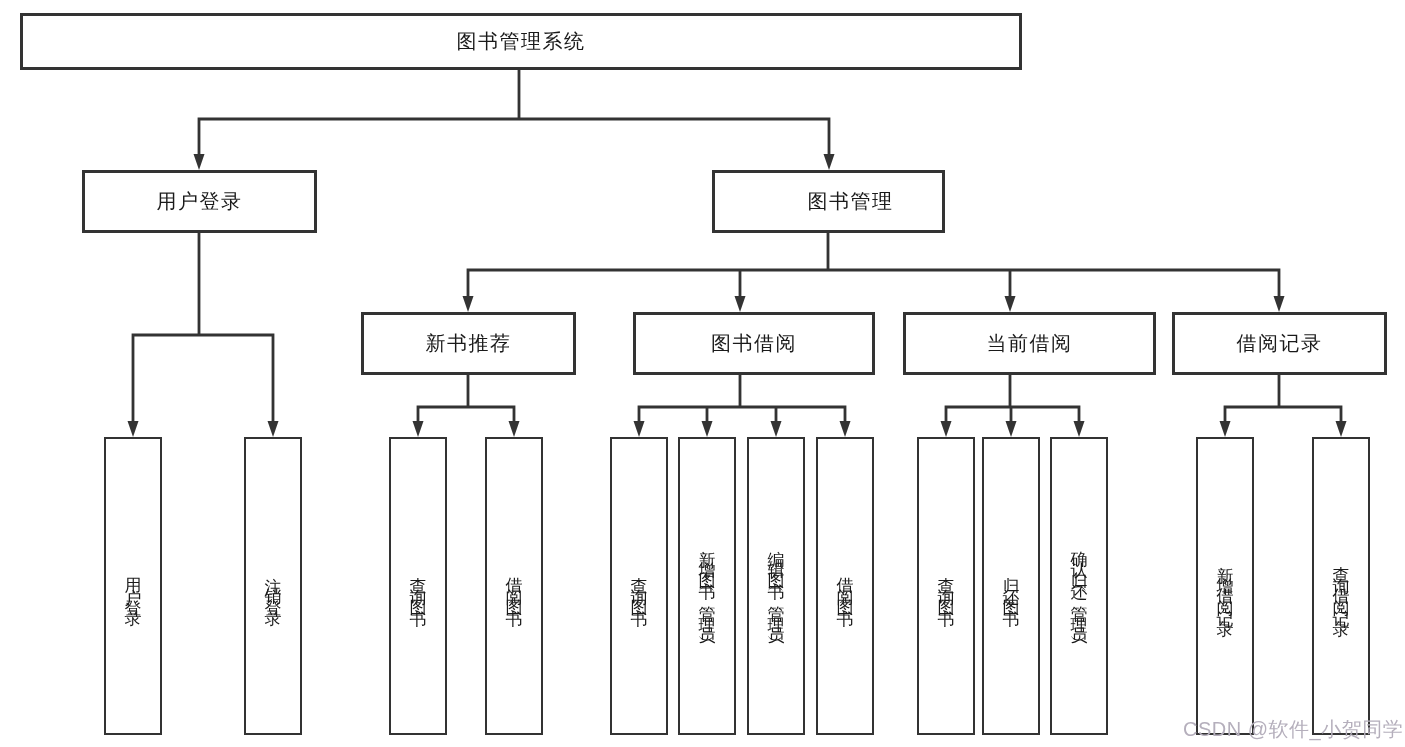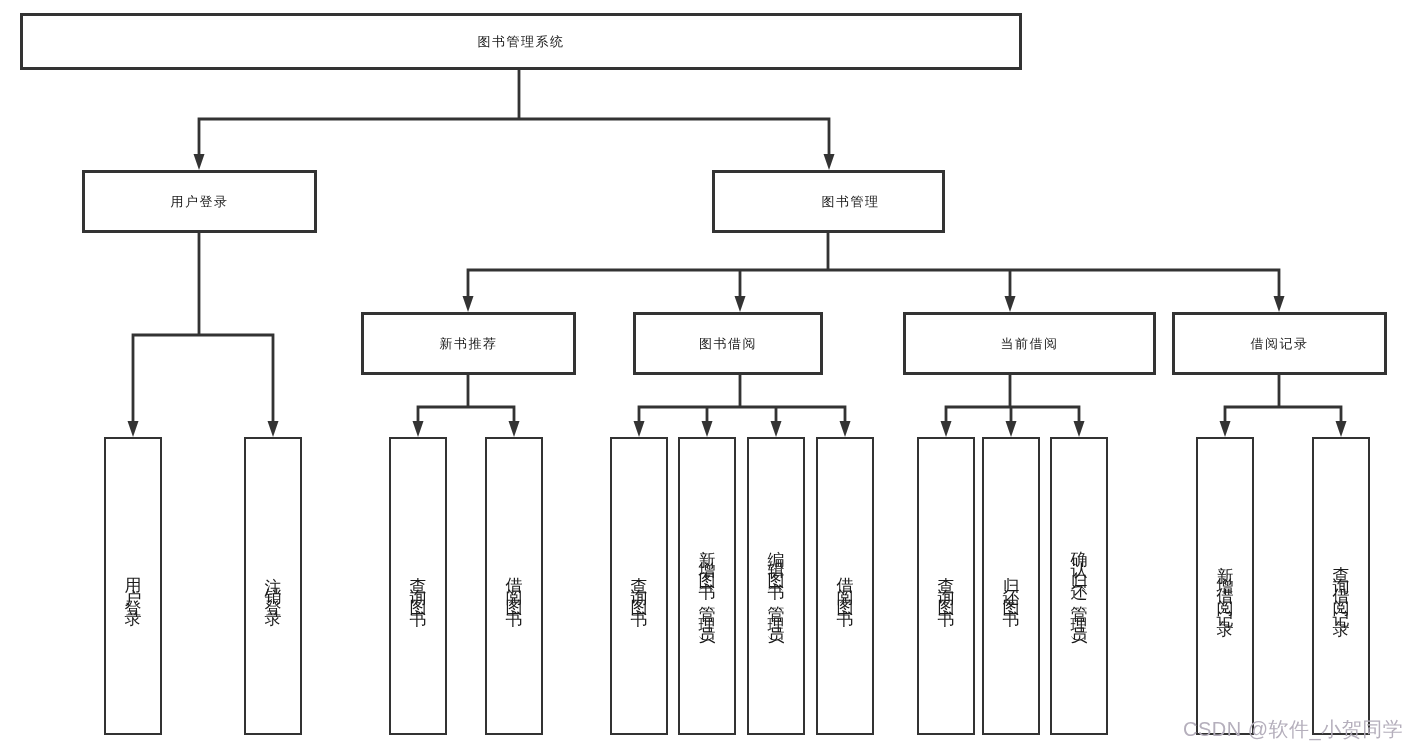--- a/index.html
+++ b/index.html
@@ -1,21 +1,21 @@
 <!DOCTYPE html>
 <html><head>
 <meta charset="utf-8">
 <style>
   html,body{margin:0;padding:0;background:#ffffff;}
   .canvas{position:relative;width:1405px;height:747px;background:#ffffff;overflow:hidden;
           font-family:"Liberation Sans", sans-serif;}
   .wires{position:absolute;left:0;top:0;width:1405px;height:747px;}
   .box{position:absolute;background:#ffffff;border:3px solid #333333;box-sizing:border-box;
        display:flex;align-items:center;justify-content:center;color:#1a1a1a;z-index:2;}
-  .hlabel{font-size:13px;letter-spacing:1.5px;white-space:nowrap;}
+  .hlabel{font-size:20px;letter-spacing:1.5px;white-space:nowrap;}
   .leaf{border-width:2.5px;}
   .vtext{writing-mode:vertical-rl;text-orientation:mixed;font-size:17px;line-height:1;
          letter-spacing:11px;white-space:nowrap;}
   .watermark{position:absolute;left:1183px;top:716px;font-size:20px;color:#b5afbc;
              z-index:6;white-space:nowrap;letter-spacing:0.5px;}
 </style>
 </head>
 <body>
 
 <div class="canvas">
@@ -60,21 +60,21 @@
   <div class="box" style="left:82px;top:170px;width:235px;height:63px;">
     <span class="hlabel">用户登录</span>
   </div>
   <div class="box" style="left:712px;top:170px;width:233px;height:63px;padding-left:44px;">
     <span class="hlabel">图书管理</span>
   </div>
 
   <div class="box" style="left:361px;top:312px;width:215px;height:63px;">
     <span class="hlabel">新书推荐</span>
   </div>
-  <div class="box" style="left:633px;top:312px;width:190px;height:63px;">
+  <div class="box" style="left:633px;top:312px;width:242px;height:63px;">
     <span class="hlabel">图书借阅</span>
   </div>
   <div class="box" style="left:903px;top:312px;width:253px;height:63px;">
     <span class="hlabel">当前借阅</span>
   </div>
   <div class="box" style="left:1172px;top:312px;width:215px;height:63px;">
     <span class="hlabel">借阅记录</span>
   </div>
 
   <div class="box leaf" style="left:104px;top:437px;width:58px;height:298px;">

